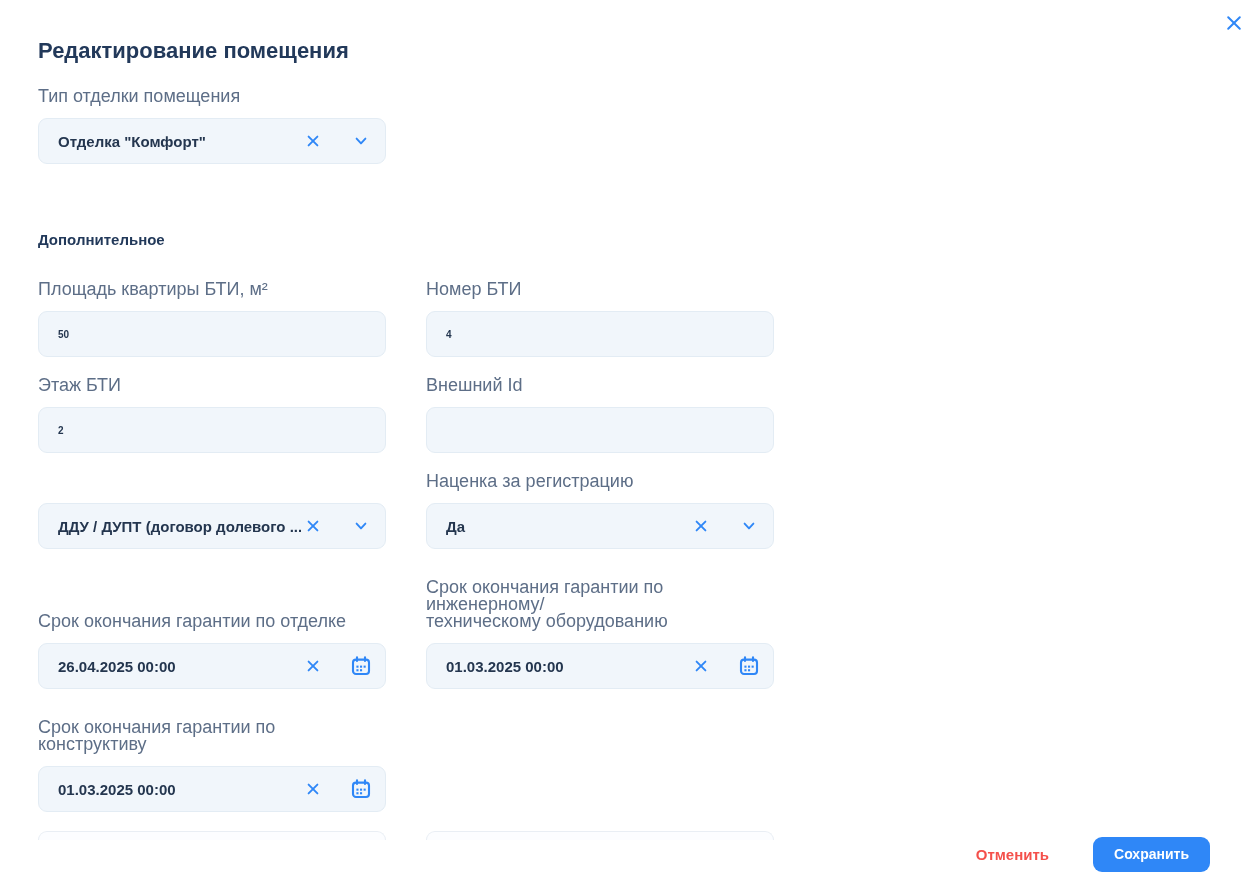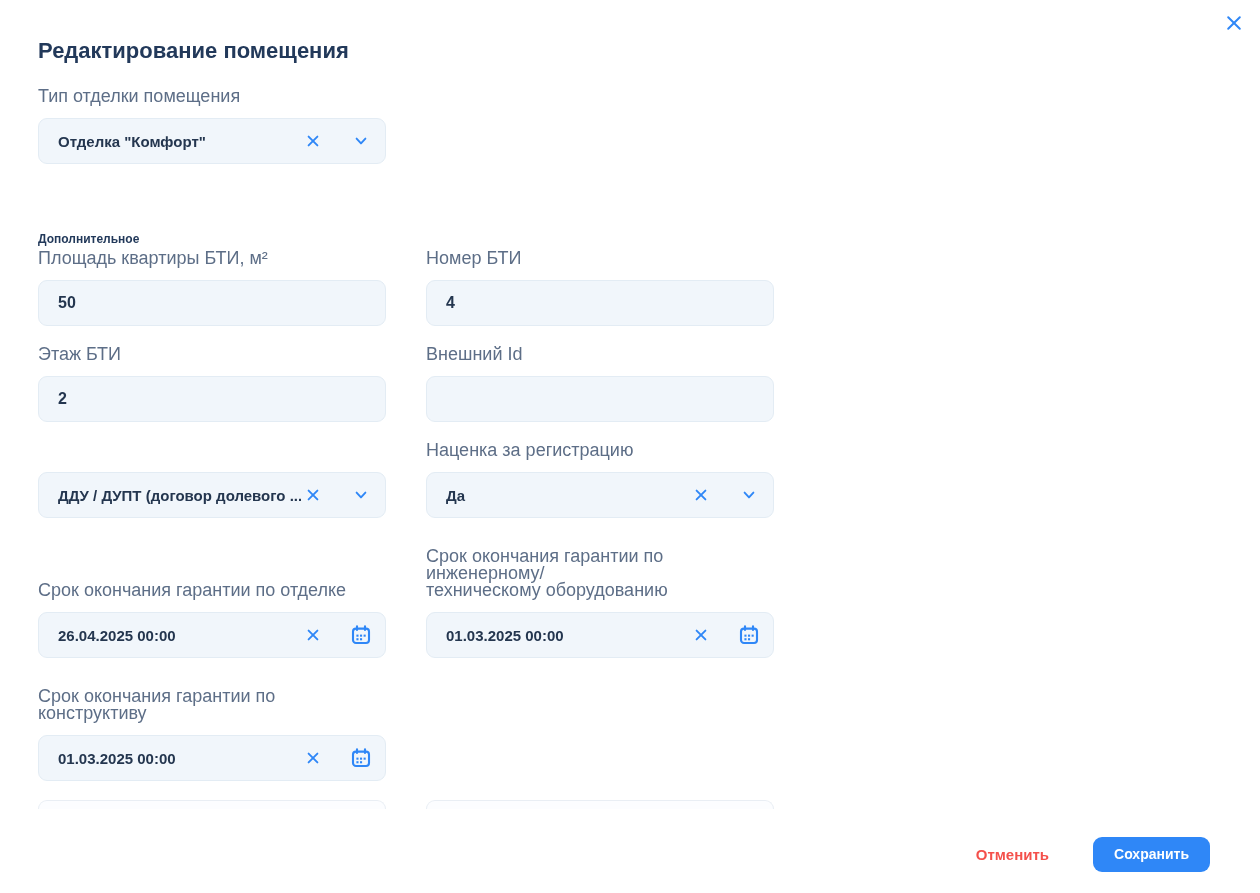--- a/index.html
+++ b/index.html
@@ -8,50 +8,50 @@
     font-family:"Liberation Sans",sans-serif;
     -webkit-font-smoothing:antialiased;
   }
   .dialog{position:relative;width:1260px;height:893px;background:#fff;}
   .content{padding-left:38px;width:772px;box-sizing:content-box;}
 
   .dialog-title{
     margin:0;padding-top:37px;font-size:22px;line-height:28px;font-weight:700;color:#22395a;
   }
   .section-title{
-    margin:65px 0 0 0;font-size:12px;line-height:21px;font-weight:700;color:#22395a;
+    margin:65px 0 0 0;font-size:15px;line-height:21px;font-weight:700;color:#22395a;
   }
 
   .field-label{
     display:block;font-size:18px;line-height:17px;color:#5d6e87;margin-bottom:13px;
   }
   .pre-wrap{white-space:pre-line;}
 
   .ctrl{
     height:46px;background:#f1f6fb;border:1px solid #e3ecf4;border-radius:9px;
     display:flex;align-items:center;padding:0 12px 0 19px;box-sizing:border-box;
   }
   .ctrl .val{
     flex:1;font-size:15px;font-weight:600;color:#24364f;
     white-space:nowrap;overflow:hidden;padding-right:6px;
   }
   input.txt{
     border:none;background:transparent;outline:none;width:100%;padding:0;
-    font-family:"Liberation Sans",sans-serif;font-size:16px;font-weight:600;color:#24364f;
+    font-family:"Liberation Sans",sans-serif;font-size:10px;font-weight:600;color:#24364f;
   }
   .icon-btn{
     width:24px;height:24px;flex:none;display:flex;align-items:center;justify-content:center;
     cursor:pointer;background:none;border:none;padding:0;
   }
   .icon-btn + .icon-btn{margin-left:24px;}
 
   .row{display:grid;grid-template-columns:348px 348px;column-gap:40px;}
   .cell{display:flex;flex-direction:column;justify-content:flex-end;}
   .row-finish{margin-top:23px;width:348px;}
-  .row-1{}
+  .row-1{margin-top:31px;}
   .row-2,.row-3{margin-top:20px;}
   .row-4,.row-5{margin-top:30px;}
   .row-stubs{margin-top:19px;}
   .stub{
     height:8px;background:#fcfdff;border:1px solid #e9eef4;border-bottom:none;
     border-radius:9px 9px 0 0;
   }
 
   .close-btn{
     position:absolute;top:11px;right:14px;width:24px;height:24px;

